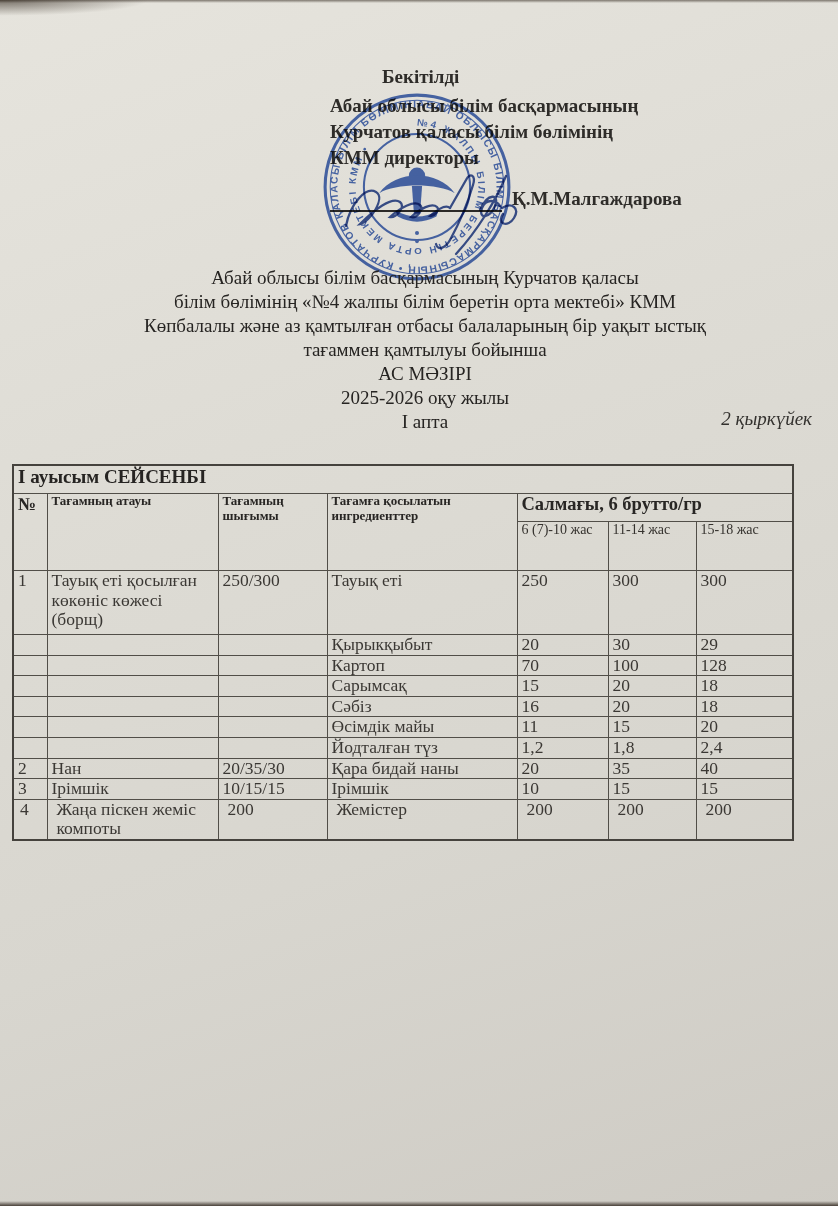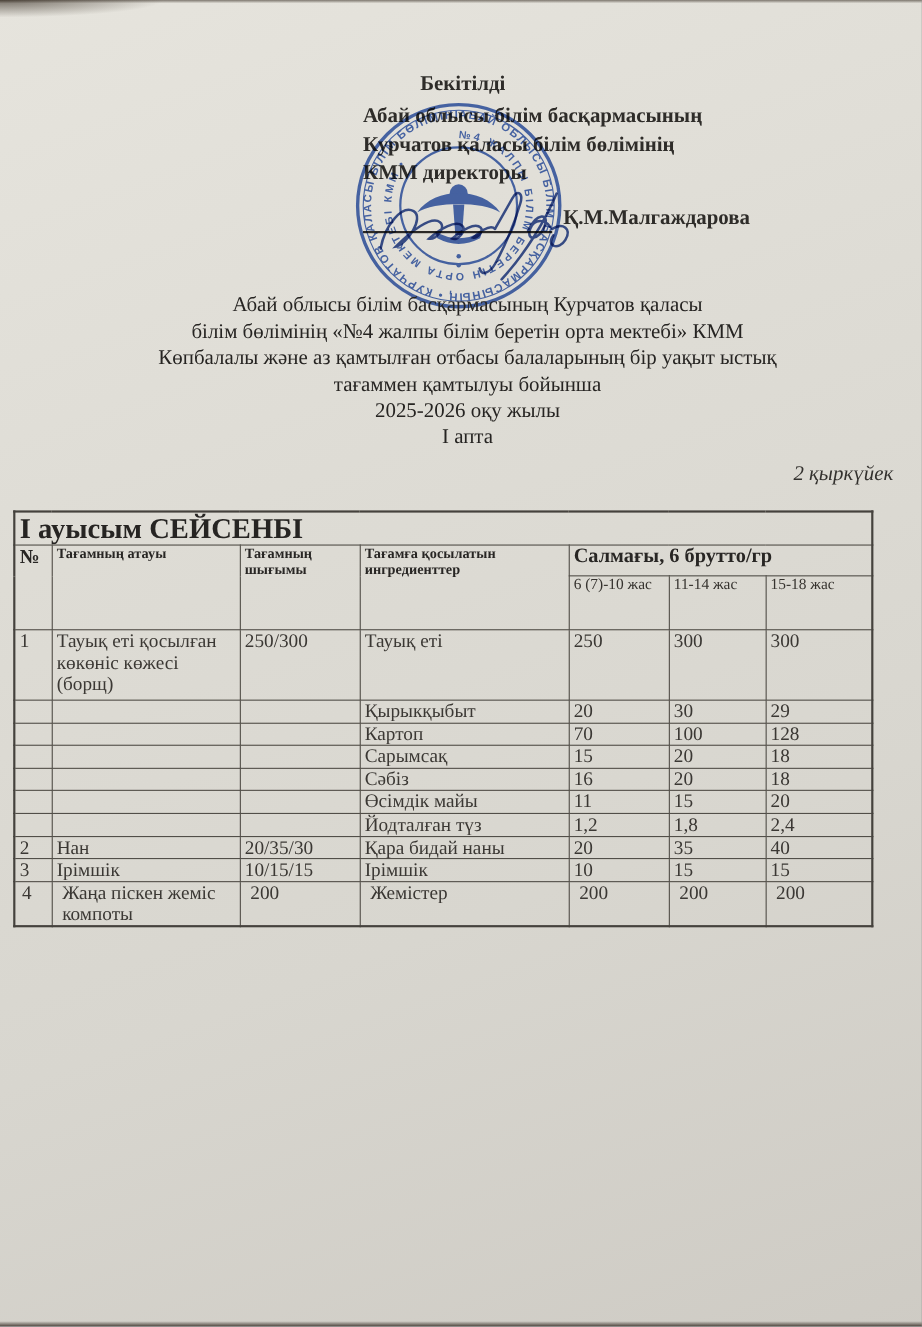--- a/index.html
+++ b/index.html
@@ -32,28 +32,28 @@
   .stamp{position:absolute;left:320px;top:90px;width:194px;height:194px;
     mix-blend-mode:multiply;filter:blur(.4px);opacity:.92;}
   .stamp svg{width:100%;height:100%;}
   .stamp text{font-family:"Liberation Sans","DejaVu Sans",sans-serif;font-weight:bold;}
   
   .signature{position:absolute;left:338px;top:168px;width:220px;height:100px;
     mix-blend-mode:multiply;opacity:.95;}
   
   .doc-title{position:absolute;left:24px;right:52px;top:266px;text-align:center;
     font-weight:normal;font-size:19px;line-height:24px;color:#262422;}
-  .doc-date{position:absolute;right:66px;top:420px;font-style:italic;font-size:19px;color:#33312e;}
+  .doc-date{position:absolute;right:66px;top:408px;font-style:italic;font-size:19px;color:#33312e;}
   
   table.menu{position:absolute;left:12px;top:464px;width:781px;border-collapse:collapse;
     table-layout:fixed;font-size:17.5px;color:#3b3834;}
   table.menu td,table.menu th{border:1px solid #514e48;padding:0 3px 0 4px;
     vertical-align:top;text-align:left;line-height:1.12;overflow:hidden;}
   table.menu{border:2px solid #45423d;}
-  th.caption{height:27px;text-align:center;font-size:26px;font-weight:bold;color:#262422;vertical-align:middle;}
+  th.caption{height:27px;text-align:center;font-size:19px;font-weight:bold;color:#262422;vertical-align:middle;}
   th.colhead{font-weight:bold;font-size:13px;color:#282624;padding-top:2px;}
   th.num-head{vertical-align:middle;text-align:left;font-size:18px;}
   th.weight-head{height:27px;text-align:center;vertical-align:middle;font-size:18.5px;}
   td.age-head{font-weight:normal;font-size:14px;height:48px;padding-top:3px;color:#35322e;}
   tr.row-first{height:64px;}
   tr.row-std{height:16px;}
   tr.row-last{height:34px;}
   tr.row-last td{padding-left:9px;}
   tr.row-last td.cell-num{padding-left:6px;}
 </style>
@@ -110,20 +110,21 @@
       <path d="M168,8 C158,32 140,62 118,86"></path>
       <path d="M164,40 C174,34 182,40 176,50 C170,60 158,56 165,46"></path>
     </g>
   </svg>
 
   <div class="doc-title">
     <div>Абай облысы білім басқармасының Курчатов қаласы</div>
     <div>білім бөлімінің «№4 жалпы білім беретін орта мектебі» КММ</div>
     <div>Көпбалалы және аз қамтылған отбасы балаларының бір уақыт ыстық</div>
     <div>тағаммен қамтылуы бойынша</div>
+    <div>АС МӘЗІРІ</div>
     <div>2025-2026 оқу жылы</div>
     <div>І апта</div>
   </div>
   <div class="doc-date">2 қыркүйек</div>
 
   <table class="menu">
     <colgroup>
       <col style="width:34px">
         <col style="width:171px">
         <col style="width:109px">

